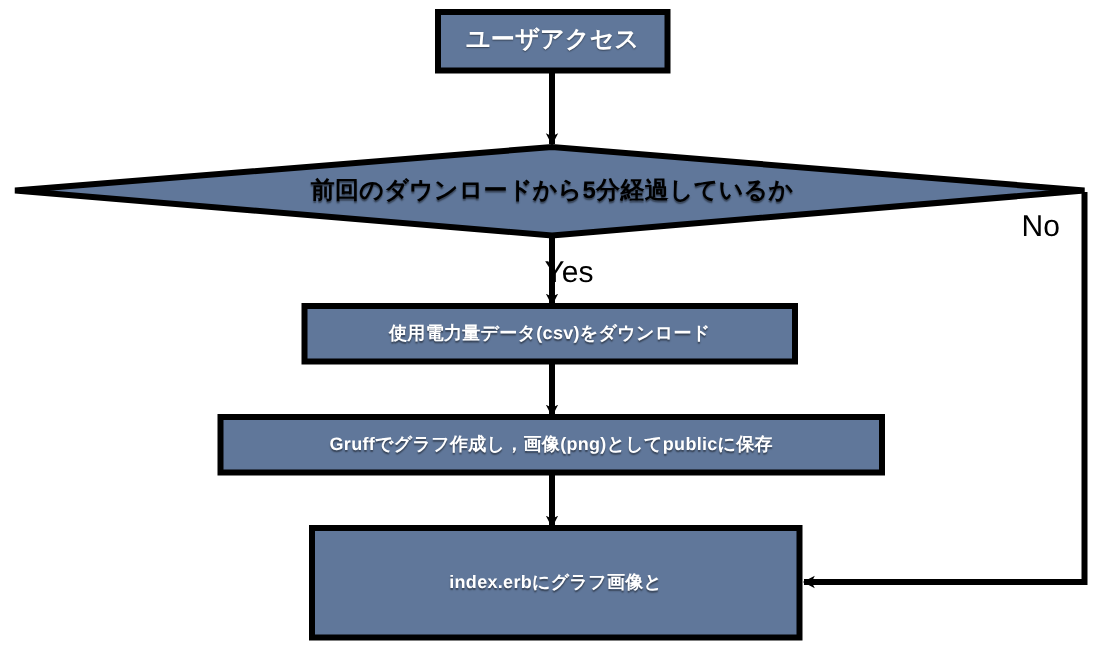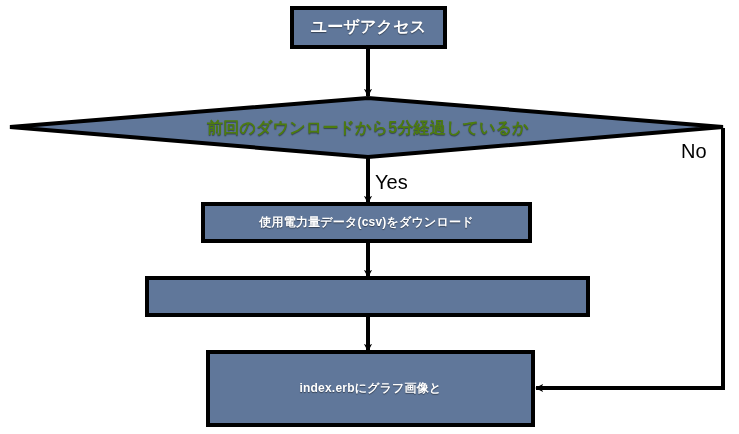--- a/index.html
+++ b/index.html
@@ -85,26 +85,27 @@
 
     <rect x="203" y="204" width="327" height="37" fill="#60779a" stroke="#000000" stroke-width="4"></rect>
 
     <rect x="147" y="278" width="441" height="37" fill="#60779a" stroke="#000000" stroke-width="4"></rect>
 
     <rect x="208" y="352" width="325" height="73" fill="#60779a" stroke="#000000" stroke-width="4"></rect>
   </svg>
 
   <div class="node-label terminal-label" style="left: 292px; top: 8px; width: 153px; height: 39px; color: rgb(255, 255, 255);">ユーザアクセス</div>
 
-  <div class="node-label decision-label" style="left: 110px; top: 108px; width: 516px; height: 40px; color: #4d7c0f;">前回のダウンロードから5分経過しているか</div>
+  <div class="node-label decision-label" style="left: 110px; top: 108px; width: 516px; height: 40px; color: #000000;">前回のダウンロードから5分経過しているか</div>
 
   <div class="node-label process-label" style="left: 203px; top: 204px; width: 327px; height: 37px; color: rgb(255, 255, 255);">使用電力量データ(csv)をダウンロード</div>
 
+  <div class="node-label process-label" style="left: 147px; top: 278px; width: 441px; height: 37px; color: rgb(255, 255, 255);">Gruffでグラフ作成し，画像(png)としてpublicに保存</div>
 
   <div class="node-label process-label multiline" style="left: 208px; top: 352px; width: 325px; height: 73px; color: rgb(255, 255, 255);">
     <span>index.erbにグラフ画像と</span>
   </div>
 
-  <div class="edge-label" style="left:375px; top:172px;">Yes</div>
+  <div class="edge-label" style="left:363px; top:172px;">Yes</div>
 
   <div class="edge-label" style="left:681px; top:141px;">No</div>
 
 </div>
 
 </body></html>

